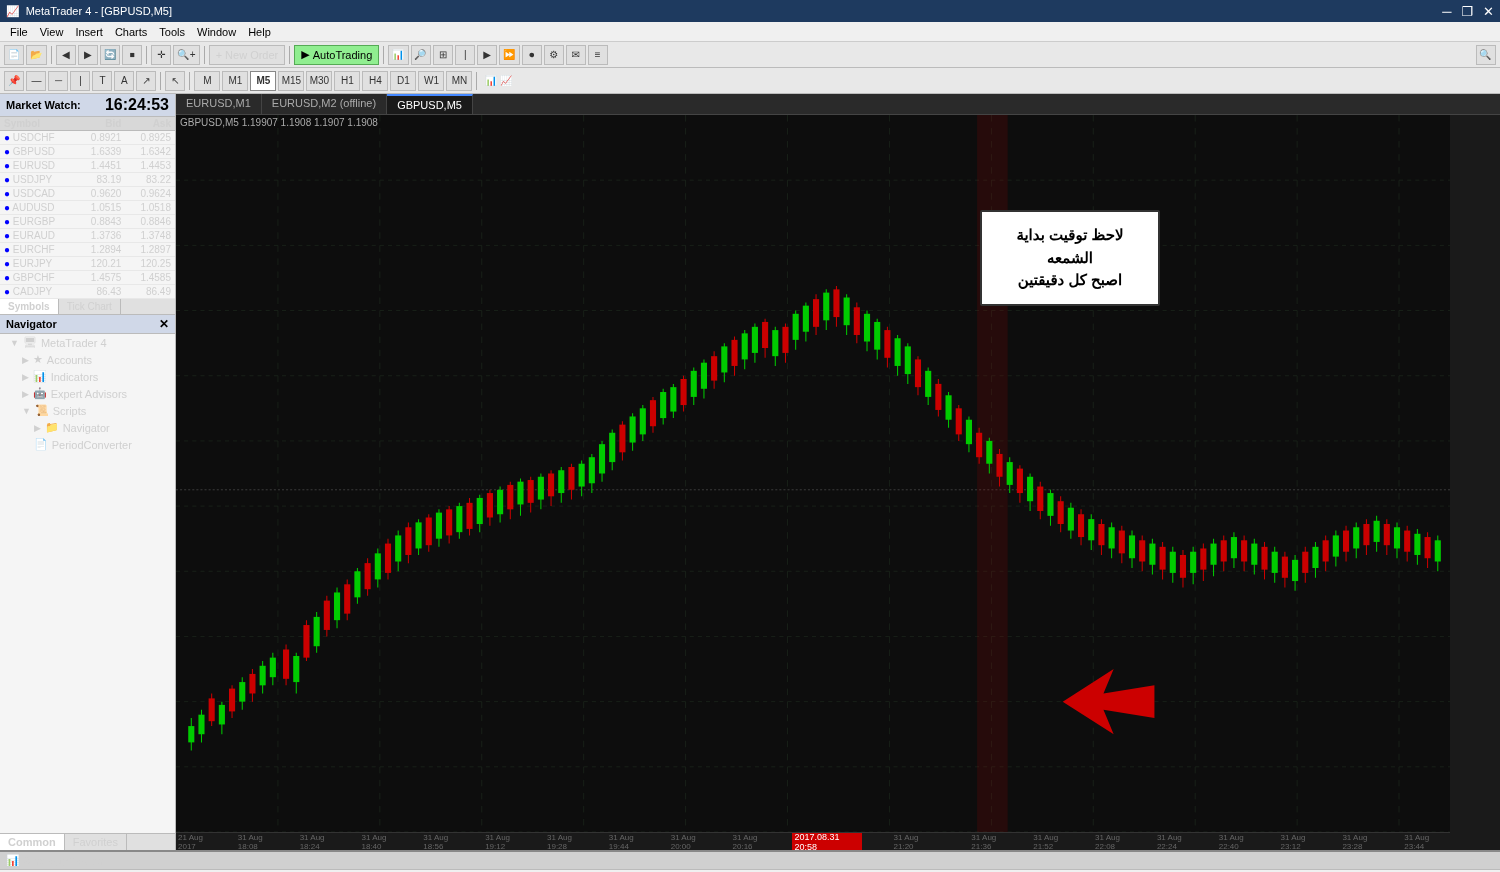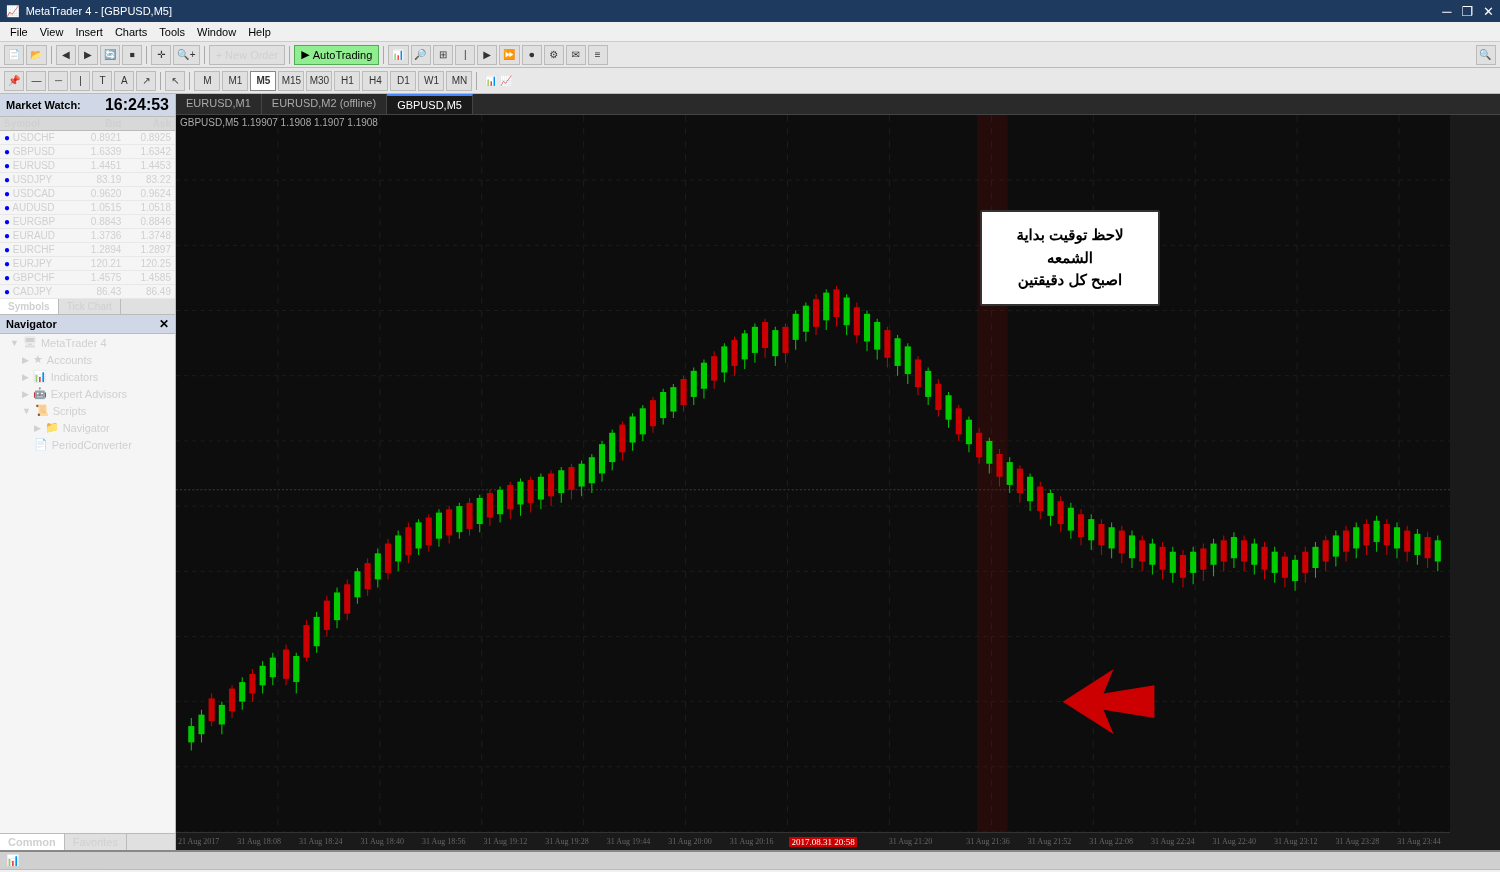--- a/index.html
+++ b/index.html
@@ -627,21 +627,21 @@
 
           <polygon points="870,360 920,340 910,355 960,350 960,370 910,365 920,380" fill="#cc0000"></polygon>
         </svg>
 
         <div class="annotation-box" style="right: 340px; top: 95px; width: 180px;">
           <div style="font-size:15px; font-weight:bold;">لاحظ توقيت بداية الشمعه</div>
           <div style="font-size:15px; font-weight:bold;">اصبح كل دقيقتين</div>
         </div>
 
 
-        <div style="position:absolute; bottom:0; left:0; right:50px; height:18px; background:#1a1a1a; border-top:1px solid #333; display:flex; align-items:center; font-size:8px; color:#666; overflow:hidden; gap:14px;font-family:Liberation Serif, serif;">
+        <div style="position:absolute; bottom:0; left:0; right:50px; height:18px; background:#1a1a1a; border-top:1px solid #333; display:flex; align-items:center; font-size:8px; color:#666; overflow:hidden; gap:14px;">
           <span style="padding: 0 2px;">21 Aug 2017</span>
           <span style="padding: 0 2px;">31 Aug 18:08</span>
           <span style="padding: 0 2px;">31 Aug 18:24</span>
           <span style="padding: 0 2px;">31 Aug 18:40</span>
           <span style="padding: 0 2px;">31 Aug 18:56</span>
           <span style="padding: 0 2px;">31 Aug 19:12</span>
           <span style="padding: 0 2px;">31 Aug 19:28</span>
           <span style="padding: 0 2px;">31 Aug 19:44</span>
           <span style="padding: 0 2px;">31 Aug 20:00</span>
           <span style="padding: 0 2px;">31 Aug 20:16</span>

